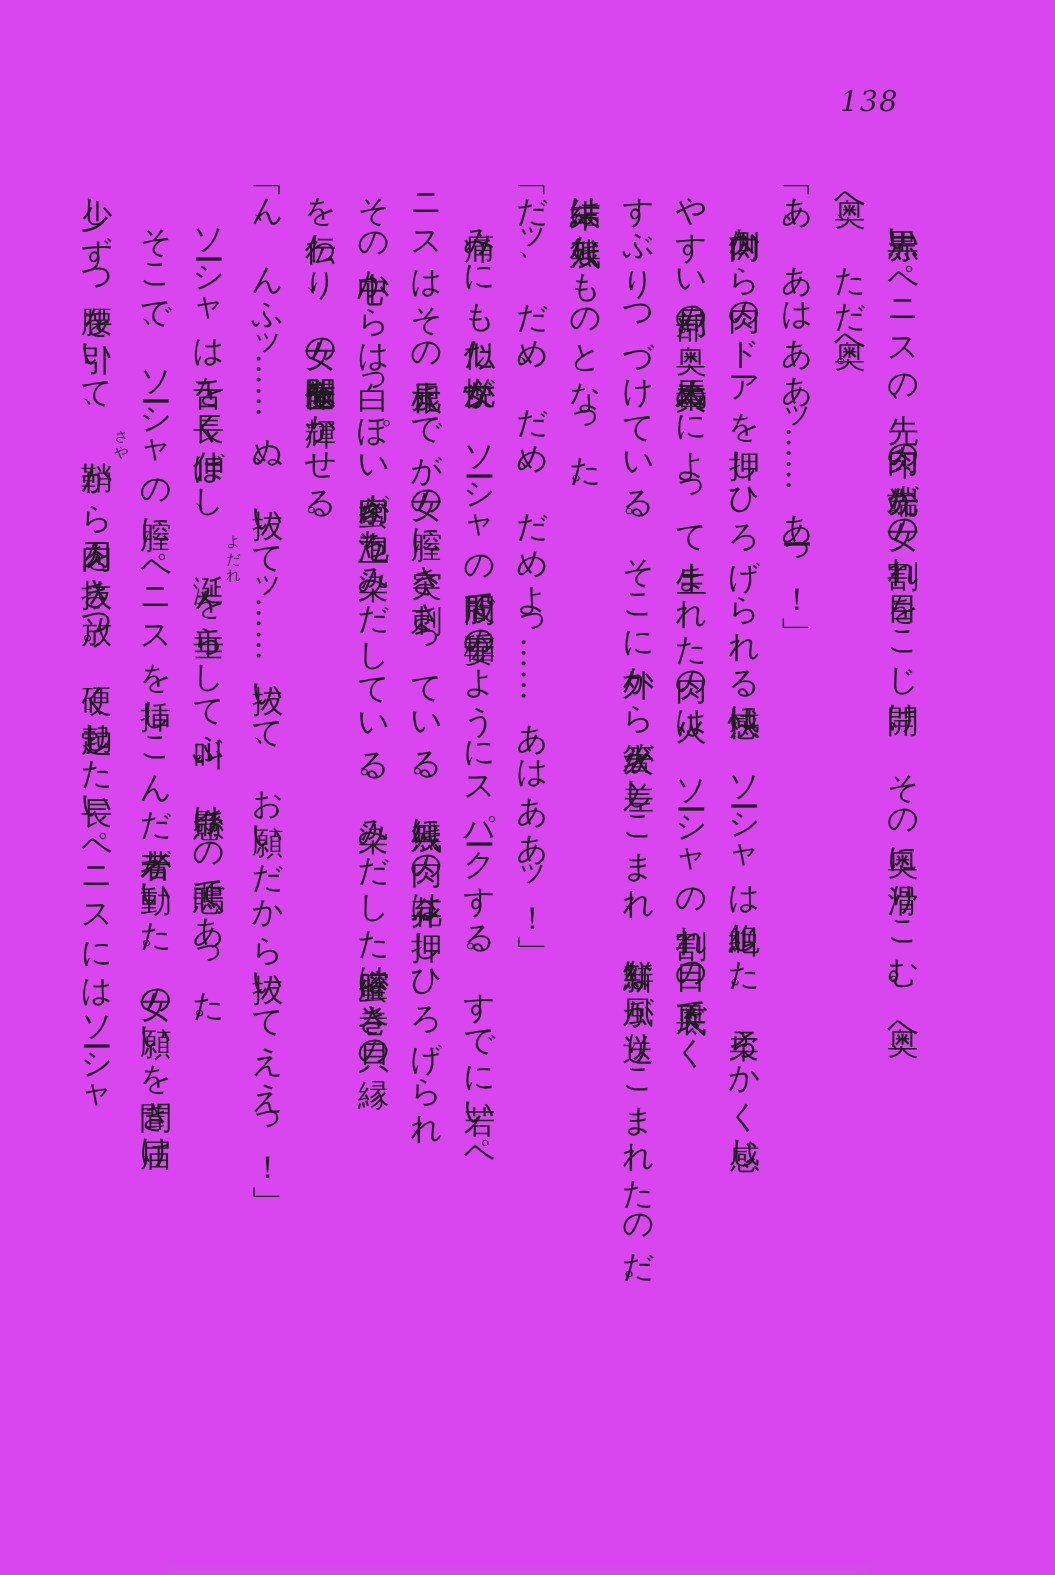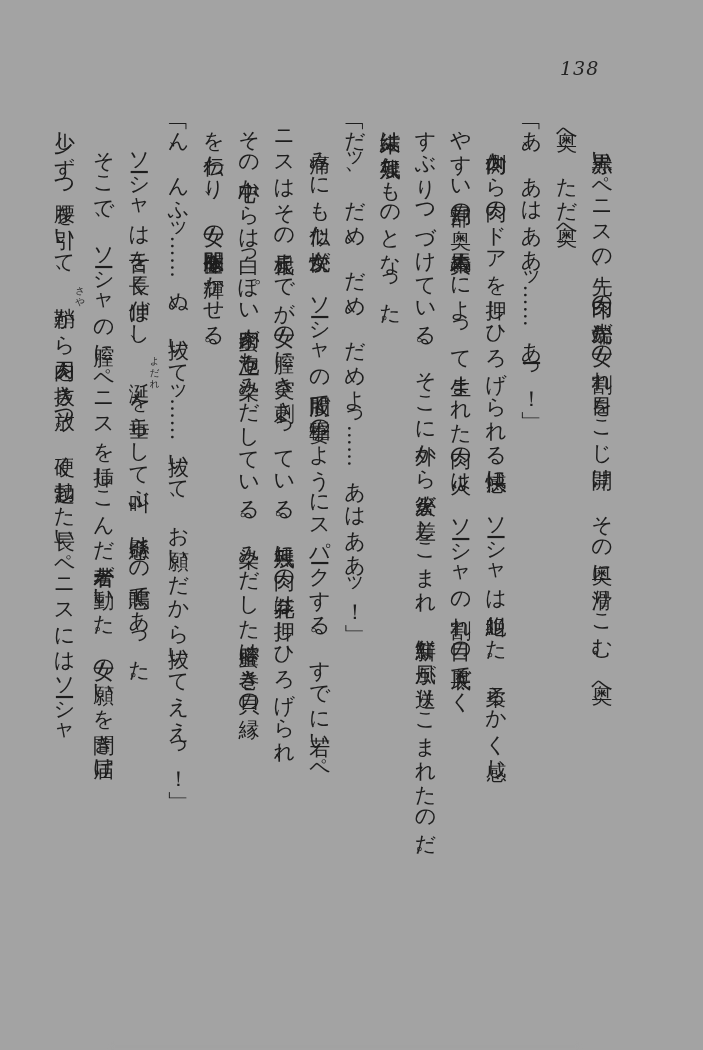--- a/index.html
+++ b/index.html
@@ -9,21 +9,21 @@
   body {
     width: 703px;
     height: 1050px;
     overflow: hidden;
     position: relative;
     background: #ffffff;
   }
   .book-page {
     position: absolute;
     inset: 0;
-    background: #a3a3a3;
+    background: #d946ef;
   }
   .page-number {
     position: absolute;
     top: 57px;
     left: 560px;
     font-family: "DejaVu Serif", "Liberation Serif", serif;
     font-style: italic;
     font-size: 19px;
     letter-spacing: 1px;
     color: #242424;

